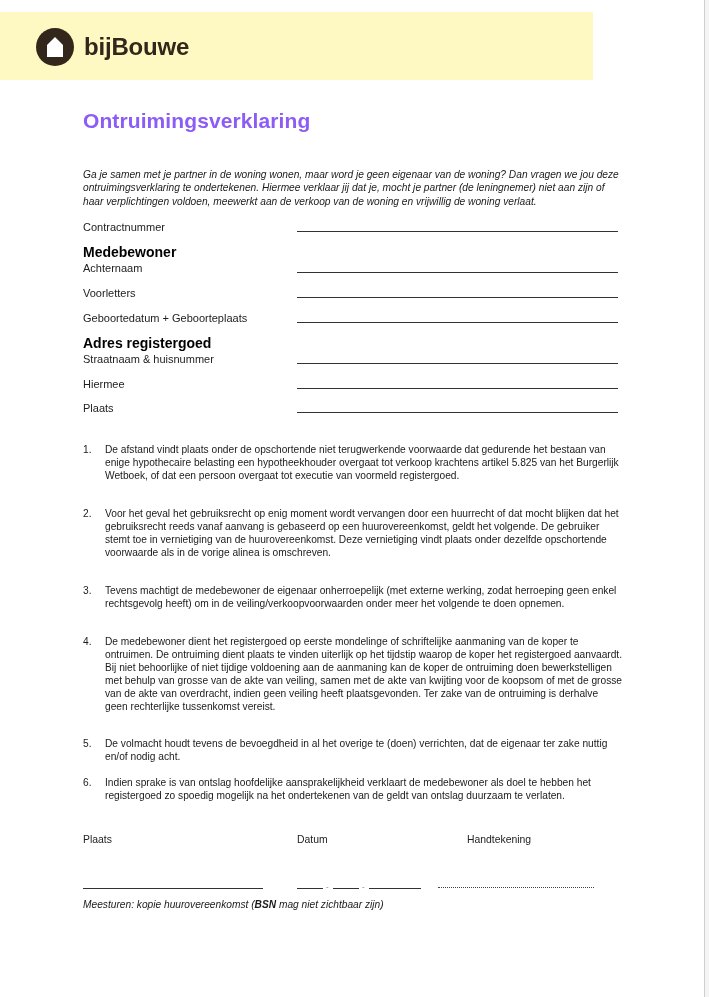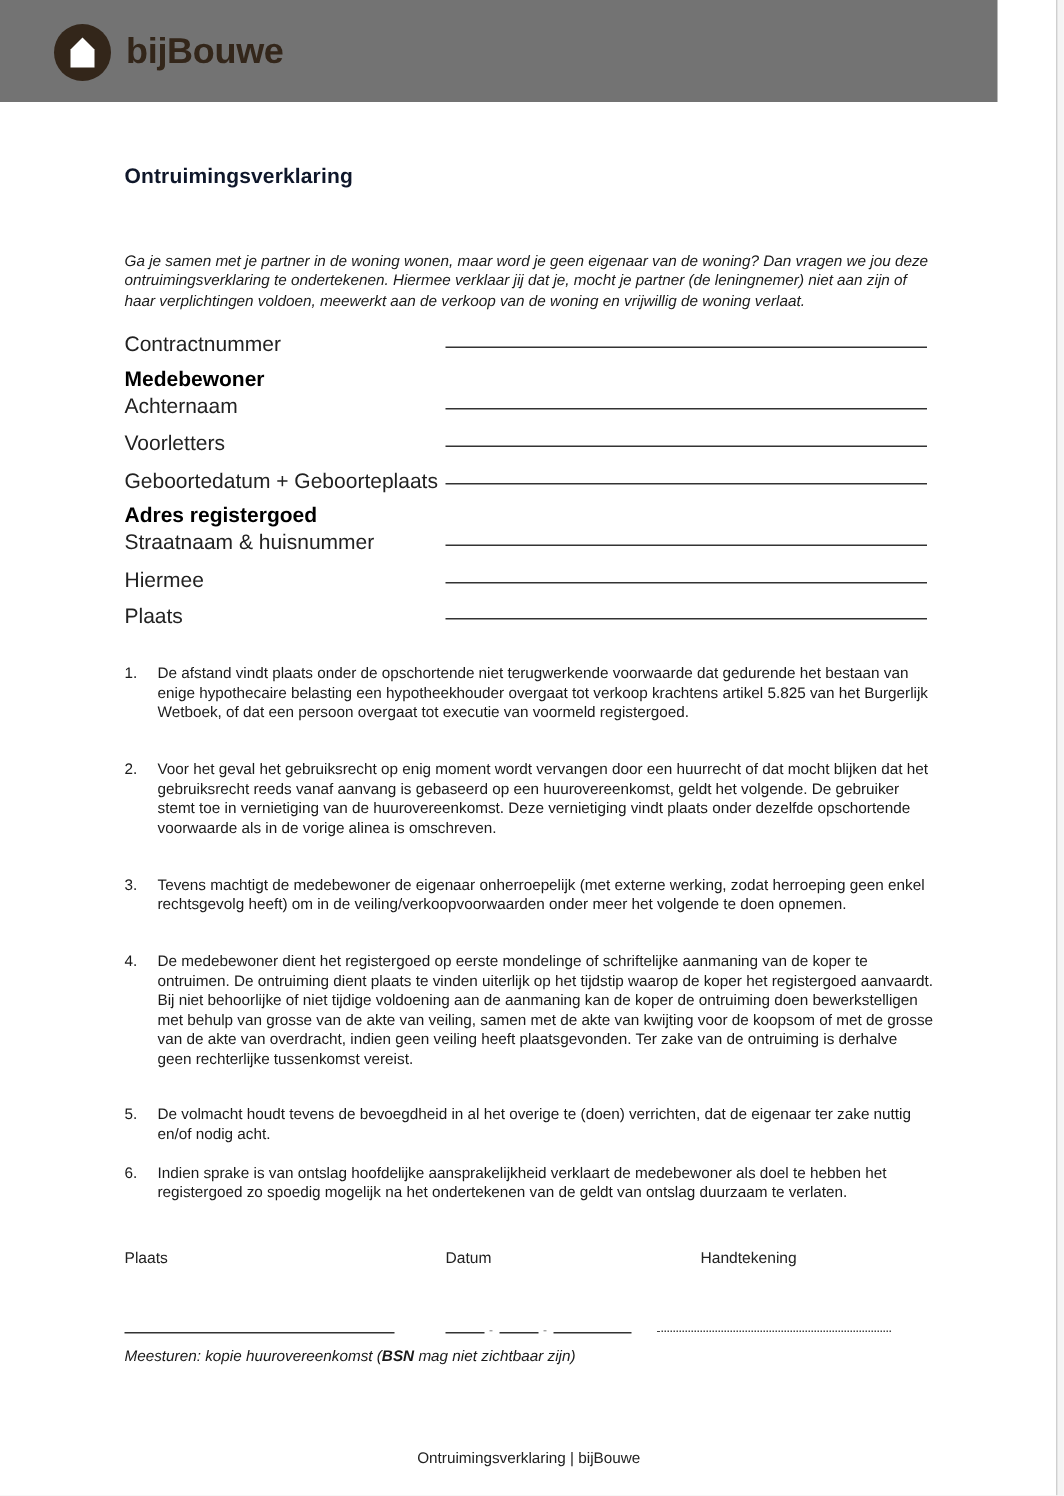--- a/index.html
+++ b/index.html
@@ -3,43 +3,43 @@
   <meta charset="utf-8">
   <style>
     * { box-sizing: border-box; margin: 0; padding: 0; }
     html, body { width: 709px; height: 997px; overflow: hidden; background: #f4f4f4; }
     body { font-family: "Liberation Sans", sans-serif; color: #1a1a1a; position: relative; }
     .page {
       position: absolute; left: 0; top: 0; width: 705px; height: 997px;
       background: #ffffff; border-right: 1px solid #cfcfcf;
     }
     .header {
-      position: absolute; left: 0; top: 0; width: 665px; height: 68px;
-      background: #737373;
+      position: absolute; left: 0; top: 12px; width: 593px; height: 68px;
+      background: #fef9c3;
     }
     .logo { position: absolute; left: 36px; top: 16px; display: flex; align-items: center; }
     .logo-mark {
       width: 38px; height: 38px; border-radius: 50%; background: #33261a;
       position: relative;
     }
     .logo-mark svg { position: absolute; left: 10px; top: 8px; }
     .logo-text {
       margin-left: 10px; font-size: 24px; font-weight: bold; color: #33261a;
       letter-spacing: -0.2px; line-height: 38px;
     }
     .title {
-      position: absolute; left: 83px; top: 109px; font-size: 14px; font-weight: bold;
-      color: #0f172a; letter-spacing: 0.1px;
+      position: absolute; left: 83px; top: 109px; font-size: 21px; font-weight: bold;
+      color: #8b5cf6; letter-spacing: 0.1px;
     }
     .intro {
       position: absolute; left: 83px; top: 168px; width: 540px;
       font-size: 10.2px; line-height: 13.3px; font-style: italic; color: #1a1a1a;
     }
     .field-label {
-      position: absolute; left: 83px; font-size: 14px; color: #222;
+      position: absolute; left: 83px; font-size: 11px; color: #222;
     }
     .field-line {
       position: absolute; left: 297px; width: 321px; height: 1px; background: #333;
     }
     .section-head {
       position: absolute; left: 83px; font-size: 14px; font-weight: bold; color: #000;
     }
     .clauses { position: absolute; left: 83px; top: 443px; width: 540px; }
     .clause { position: absolute; left: 0; width: 540px; display: flex; font-size: 10.2px; line-height: 13.1px; color: #1a1a1a; }
     .clause-num { width: 22px; flex: none; }
@@ -129,14 +129,13 @@
   <div class="sig-line" style="left:83px; width:180px;"></div>
   <div class="sig-line" style="left:297px; width:26px;"></div>
   <span class="sig-dash" style="left:326px;">-</span>
   <div class="sig-line" style="left:333px; width:26px;"></div>
   <span class="sig-dash" style="left:362px;">-</span>
   <div class="sig-line" style="left:369px; width:52px;"></div>
   <div class="sig-dotted"></div>
 
   <p class="note"><span>Meesturen: kopie huurovereenkomst (</span><b>BSN</b><span> mag niet zichtbaar zijn)</span></p>
 
-  <div class="footer">Ontruimingsverklaring | bijBouwe</div>
 </div>
 
 </body></html>

